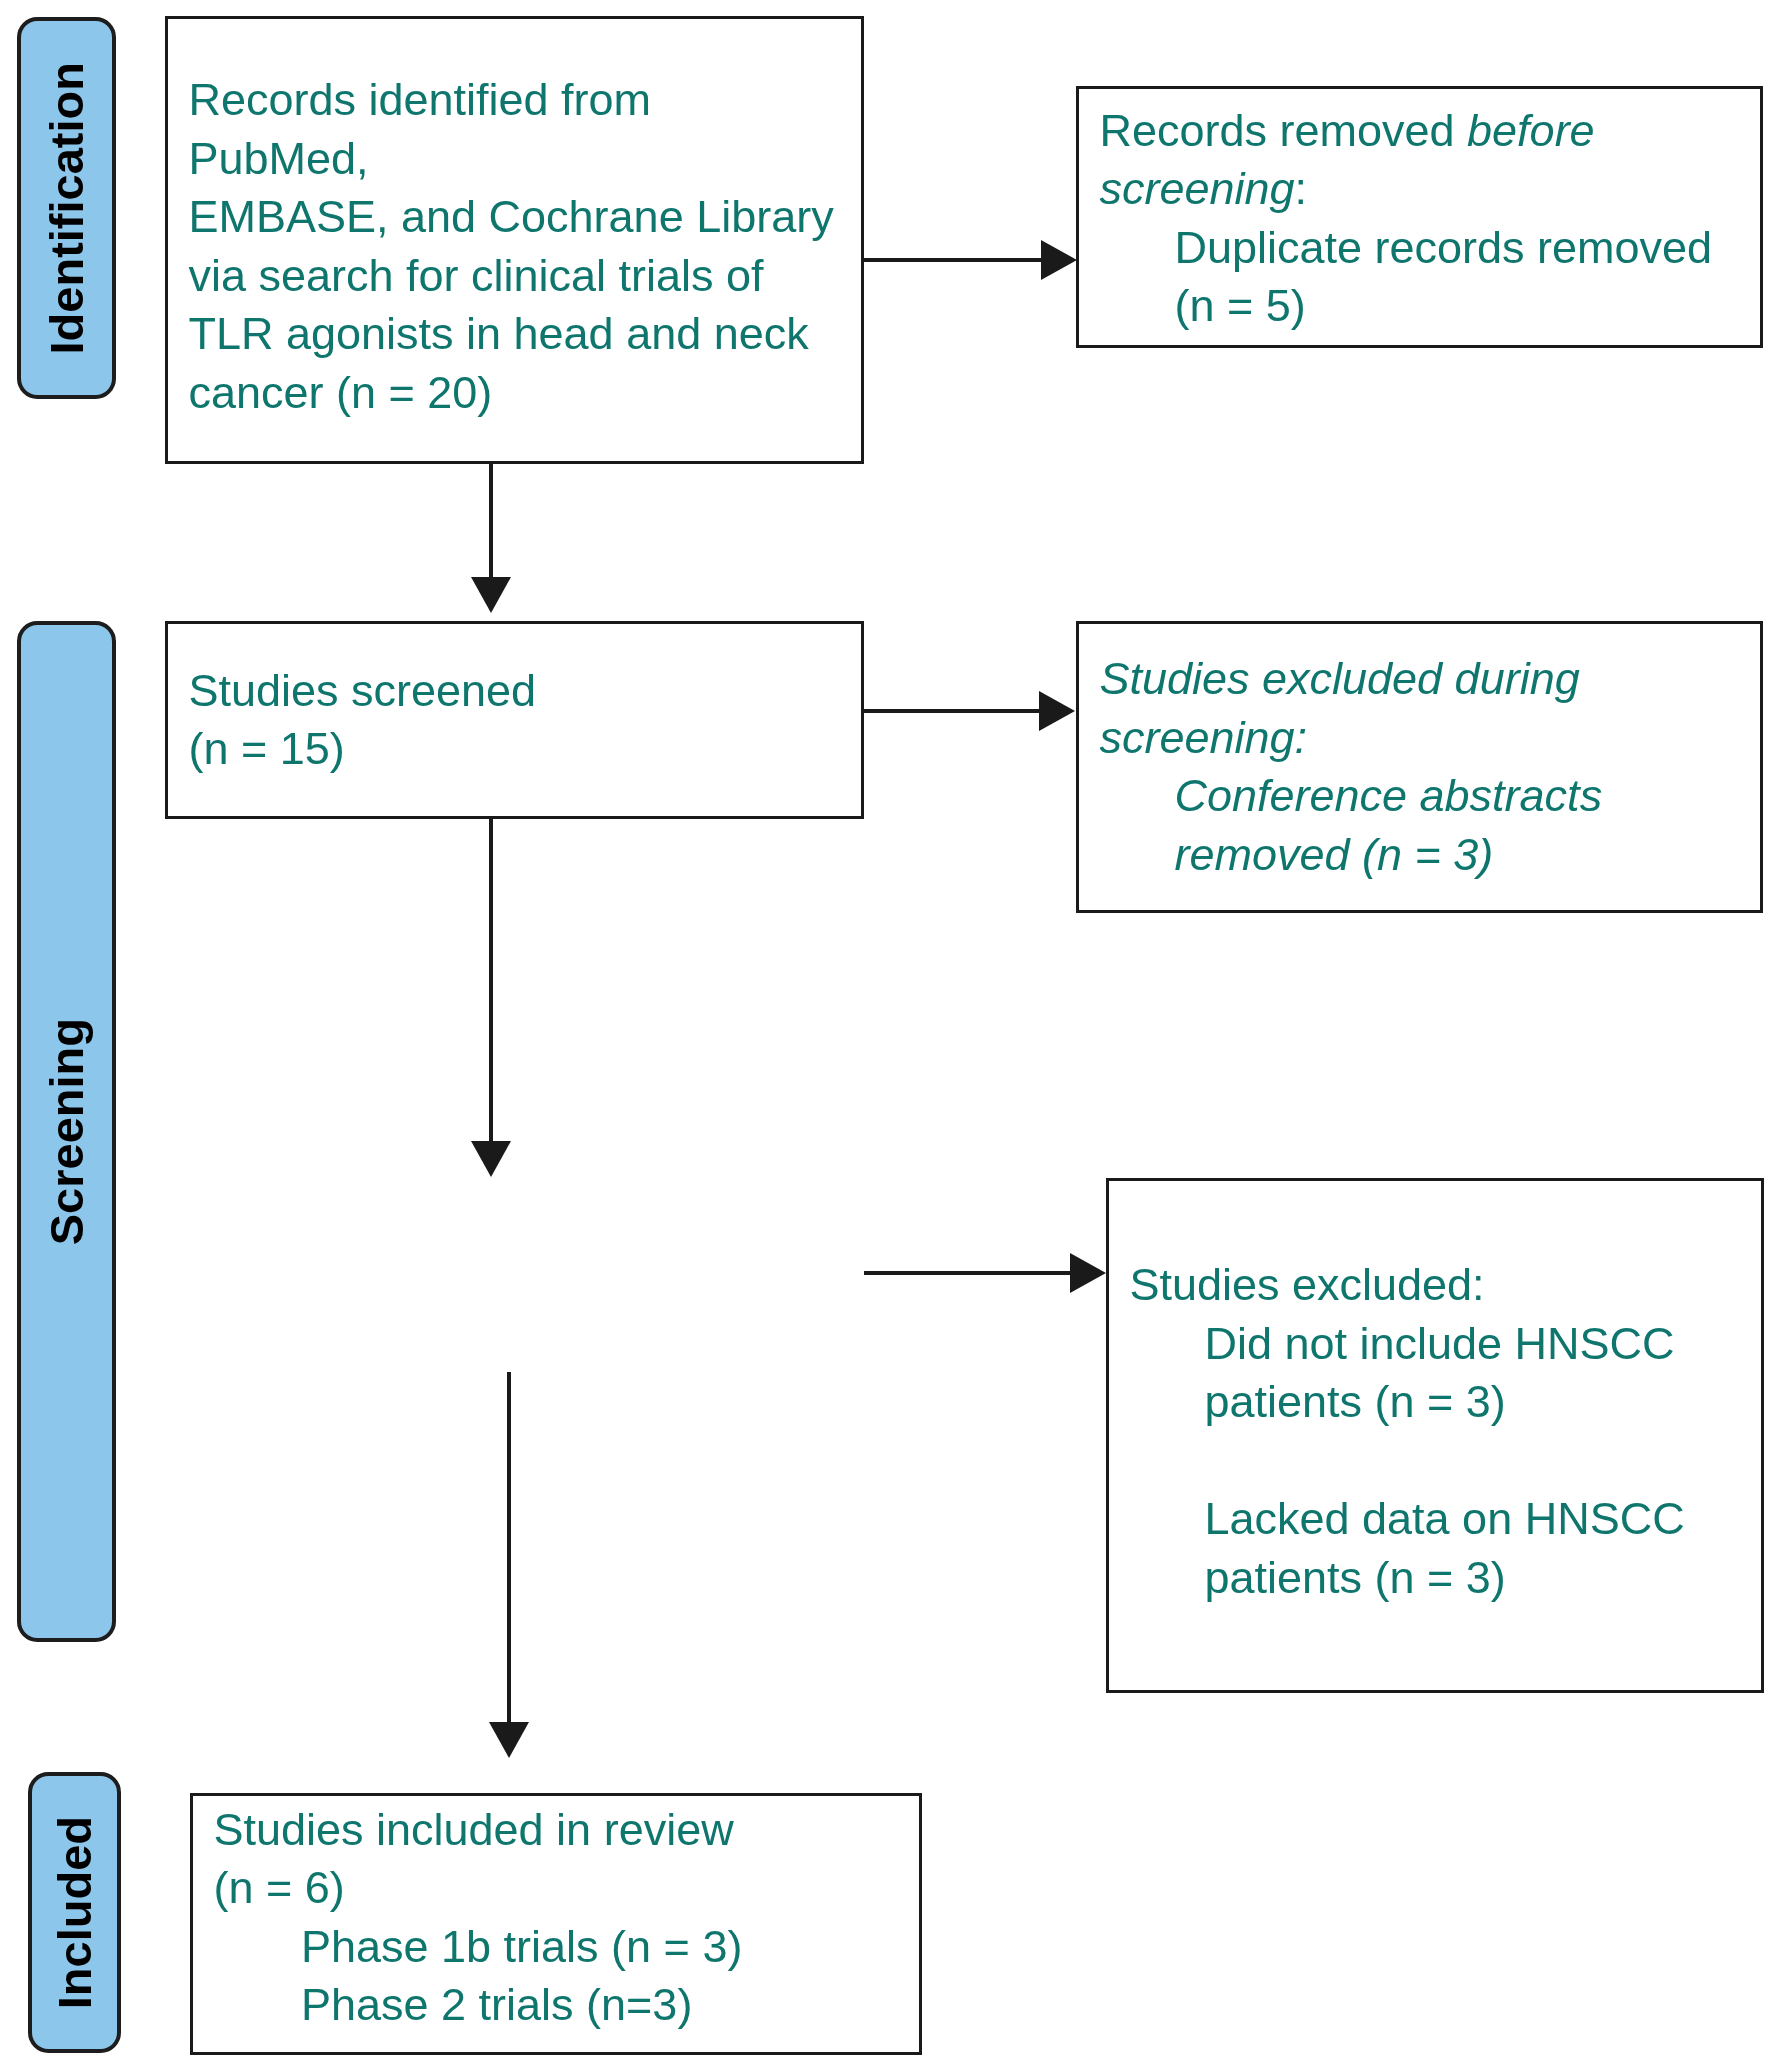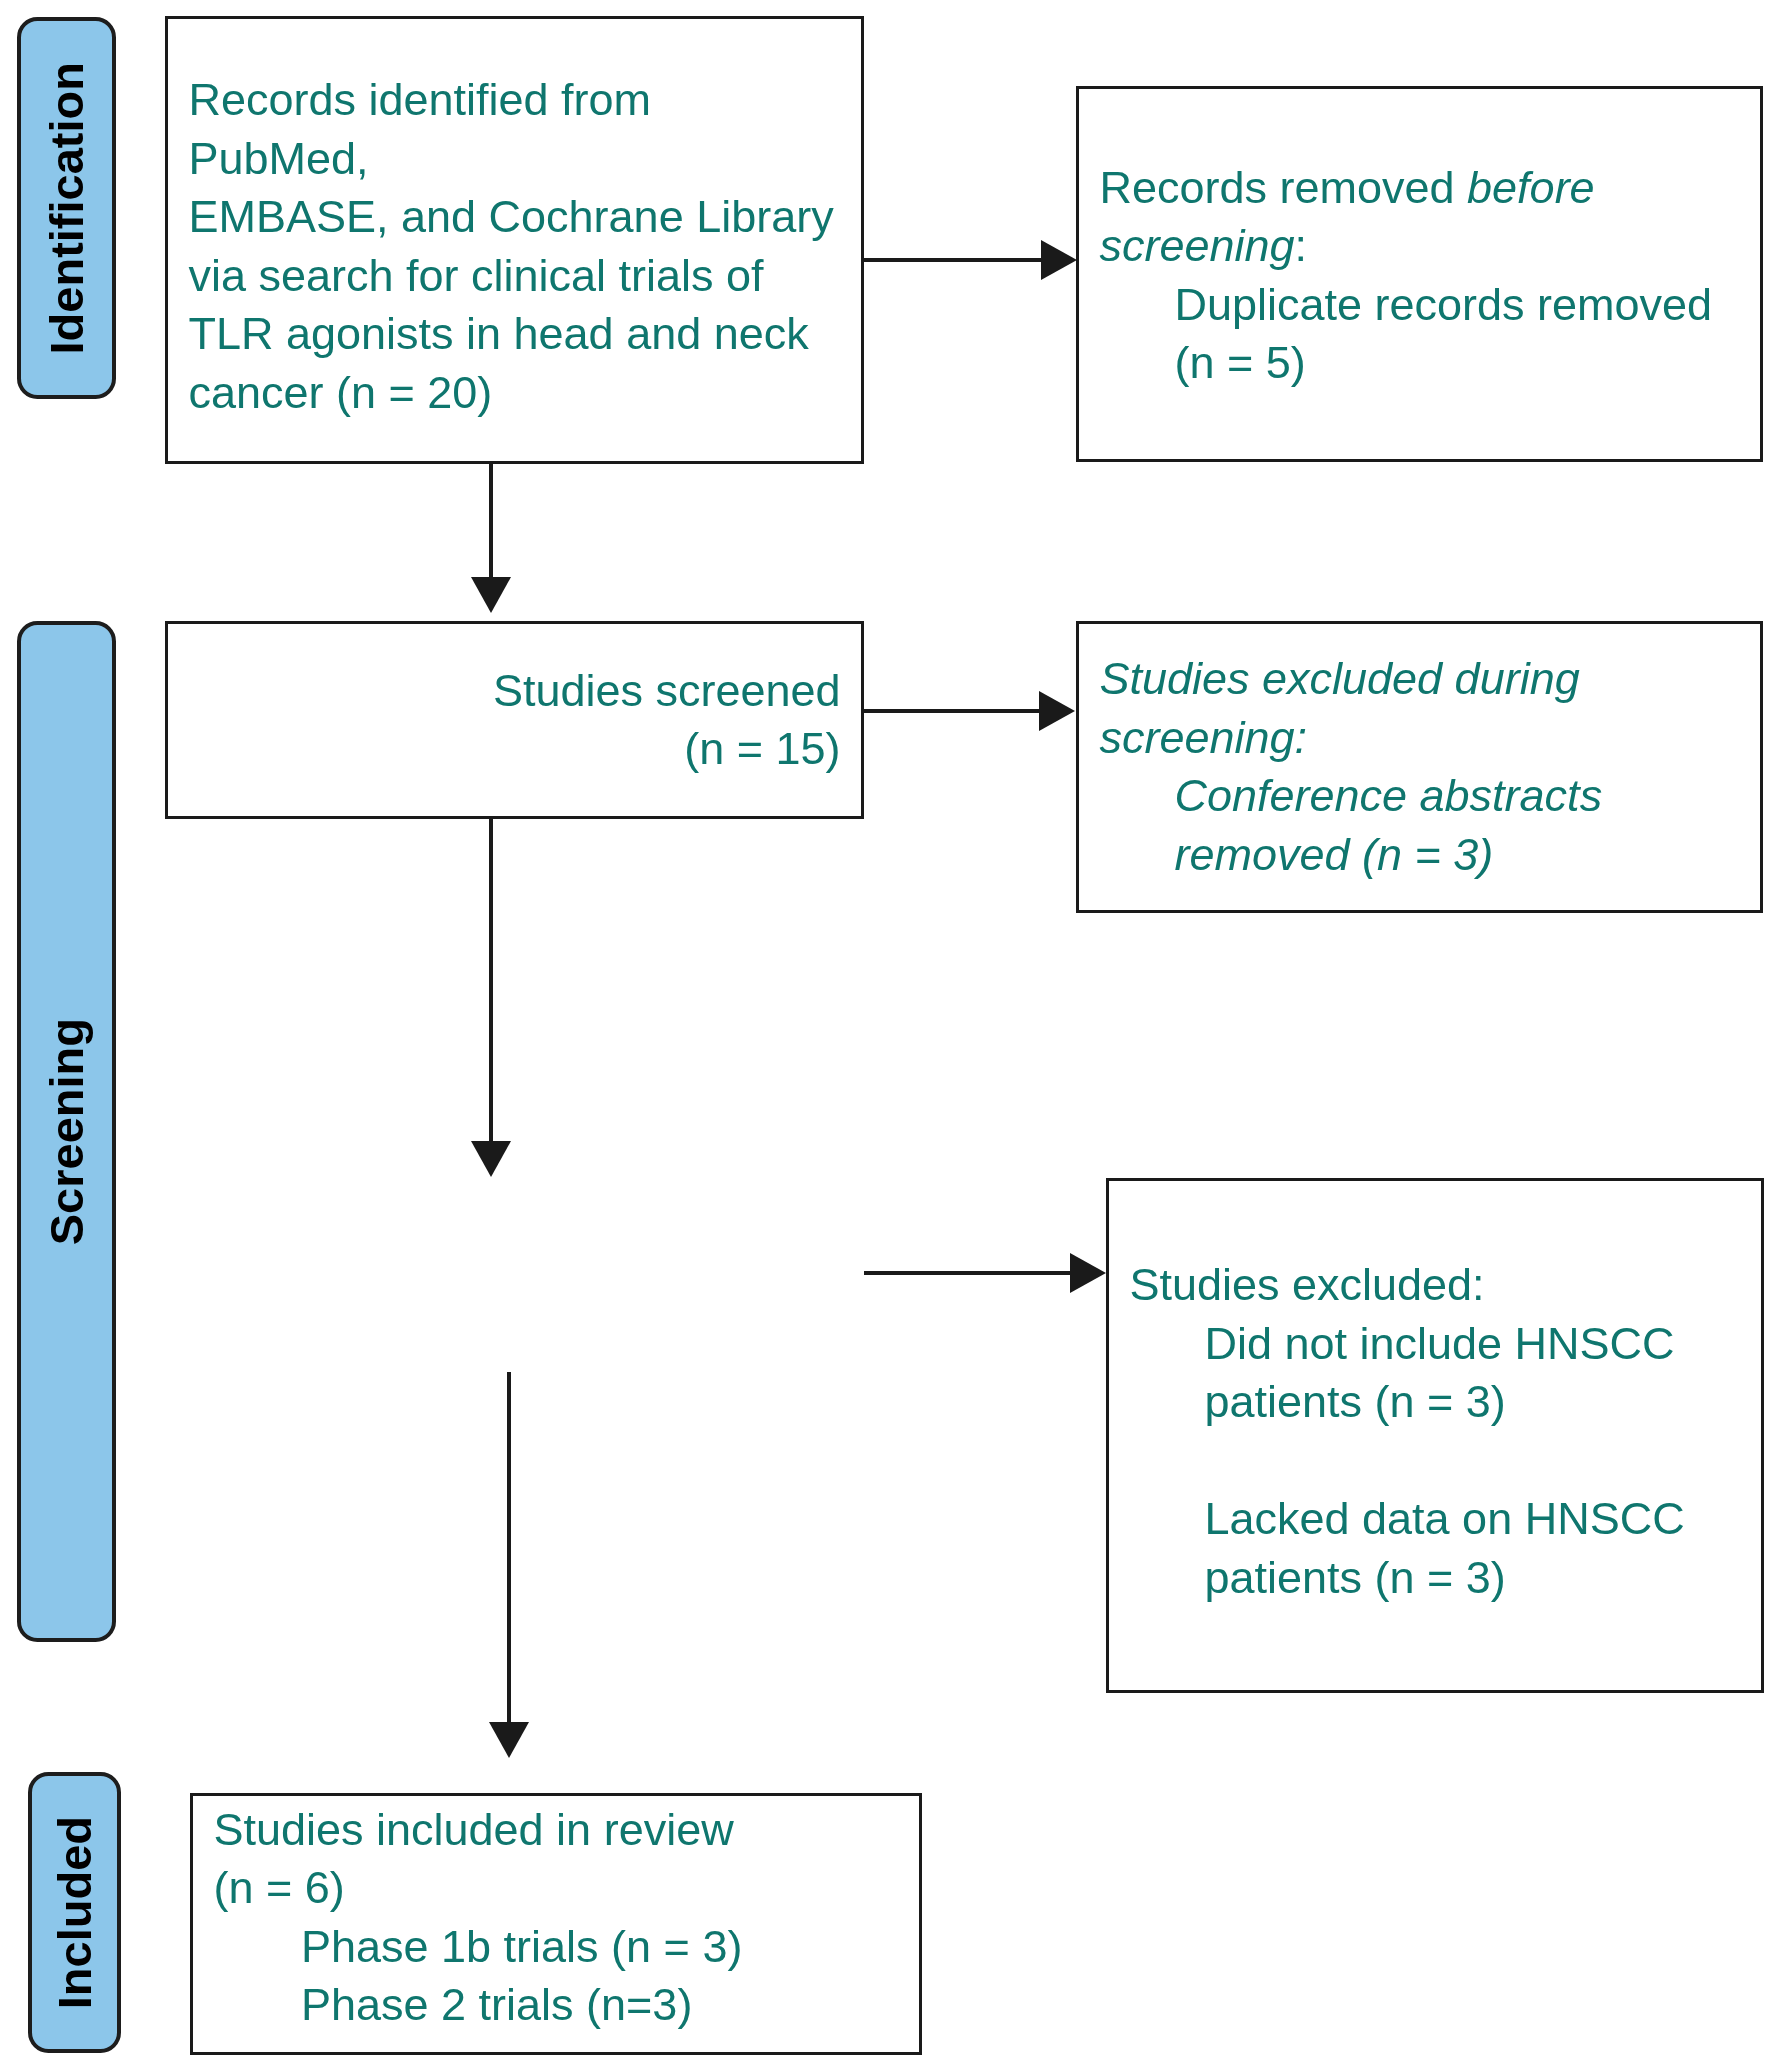--- a/index.html
+++ b/index.html
@@ -55,22 +55,22 @@
   .flow-box .box-text {
     font-size: 45px;
     line-height: 1.30;
     color: #0f766e;
     white-space: pre-wrap;
     padding: 0 20.4px;
   }
   .flow-box .box-text em { font-style: italic; }
 
   #box-identified   { left: 165px;  top: 15.7px;   width: 699px; height: 448px; }
-  #box-removed      { left: 1076px; top: 86px;  width: 687px; height: 376px; }
-  #box-screened     { left: 165px;  top: 621px;  width: 699px; height: 198px; text-align: right; }
+  #box-removed      { left: 1076px; top: 86px;  width: 687px; height: 262px; }
+  #box-screened     { left: 165px;  top: 621px;  width: 699px; height: 198px; }
   #box-excl-screen  { left: 1076px; top: 621px;  width: 687px; height: 292px; font-style: italic; }
   #box-eligibility  { left: 203px;  top: 1182px; width: 661px; height: 190px; }
   #box-excl-elig    { left: 1106px; top: 1178px; width: 658px; height: 515px; }
   #box-included     { left: 190px;  top: 1793px; width: 732px; height: 262px; }
 
   
   #box-identified  .box-text { margin-top: 14px; }
   #box-removed     .box-text { margin-top: 3.1px; }
   #box-excl-screen .box-text { margin-top: 0px; }
   #box-excl-elig   .box-text { margin-top: -7.9px; }

